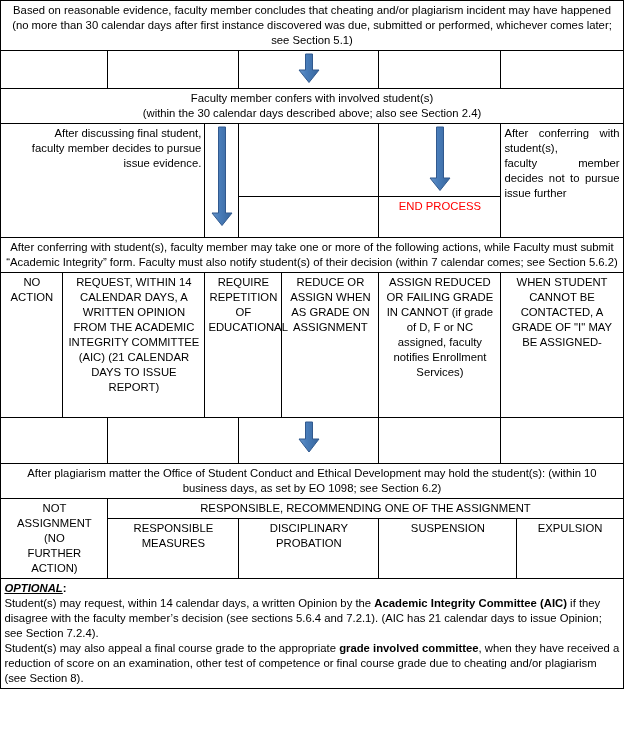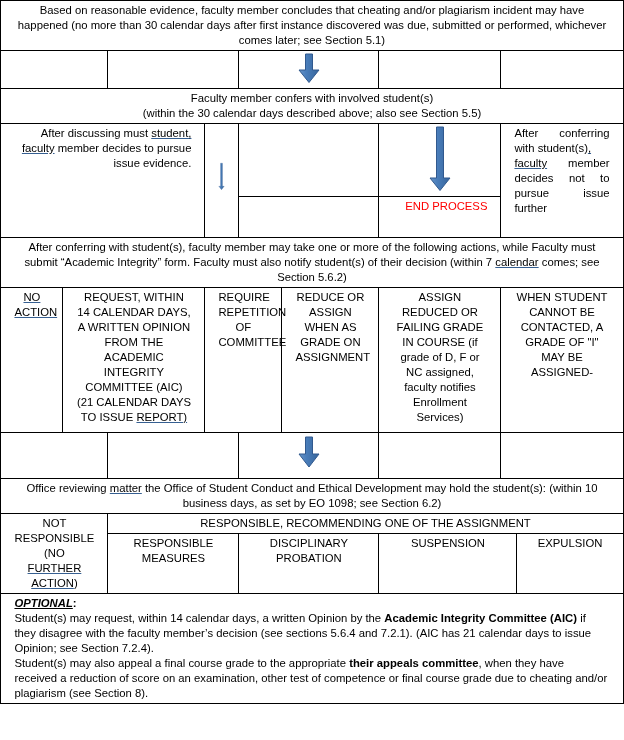--- a/index.html
+++ b/index.html
@@ -20,38 +20,37 @@
   }
   table.flow {
     border-collapse: collapse;
     table-layout: fixed;
     width: 622px;
     margin: 0 auto;
   }
   table.flow td {
     border: 1px solid #000000;
     vertical-align: top;
-    padding: 2px 13px;
+    padding: 2px 3px;
     font-size: 11.3px;
     line-height: 1.33;
   }
   .c-center { text-align: center; }
   .c-right  { text-align: right; }
   .c-just   { text-align: justify; text-align-last: left; }
   .pad-sm { padding: 3px 6px; margin-left: 6px; }
   .pad-md { padding: 5px 8px; }
   .ins {
-    text-decoration: underline;
     text-decoration-color: #365F91;
     color: #000000;
   }
   .endproc {
     color: #FF0000;
     font-size: 11.3px;
-    text-align: right;
+    text-align: center;
   }
   .caps { font-size: 11px; }
   .bold { font-weight: bold; }
   .ital { font-style: italic; }
   .u { text-decoration: underline; }
   
   .arrow-wrap {
     display: flex;
     justify-content: center;
     align-items: flex-start;
@@ -120,27 +119,27 @@
           </svg>
         </div>
       </td>
       <td colspan="2">&nbsp;</td>
       <td colspan="2">&nbsp;</td>
     </tr>
 
     <tr>
       <td colspan="12" class="c-center pad-sm hdr-para">
         <div>Faculty member confers with involved student(s)</div>
-        <div>(within the 30 calendar days described above; also see Section 5.5)</div>
+        <div>(within the 30 calendar days described above; also see Section 2.4)</div>
       </td>
     </tr>
 
     <tr>
       <td colspan="4" rowspan="2" class="c-right pad-sm" style="height:72px">
-        <span>After discussing must </span><span class="ins">student,</span><br>
+        <span>After discussing final </span><span class="ins">student,</span><br>
         <span class="ins">faculty</span><span> member decides to pursue issue evidence.</span>
       </td>
       <td rowspan="2" class="cell-arrow">
         <div class="arrow-wrap">
           <svg class="arrow" width="26" height="101" viewBox="0 0 26 101">
             <defs>
               <linearGradient id="ag2" x1="0" y1="0" x2="1" y2="0">
                 <stop offset="0%" stop-color="#6A96C8"></stop>
                 <stop offset="35%" stop-color="#4A7EBB"></stop>
                 <stop offset="100%" stop-color="#37659B"></stop>
@@ -183,23 +182,23 @@
     </tr>
 
     <tr>
       <td class="c-center caps pad-sm" style="height:140px">
         <span class="ins">NO</span><br>
         <span class="ins">ACTION</span>
       </td>
       <td colspan="3" class="c-center caps pad-sm">
         <span>REQUEST, WITHIN 14 CALENDAR DAYS, A WRITTEN OPINION FROM THE ACADEMIC INTEGRITY COMMITTEE (AIC) (21 CALENDAR DAYS TO ISSUE </span><span class="ins">REPORT)</span>
       </td>
-      <td colspan="2" class="c-center caps pad-sm">REQUIRE REPETITION OF COMMITTEE</td>
+      <td colspan="2" class="c-center caps pad-sm">REQUIRE REPETITION OF EDUCATIONAL</td>
       <td colspan="2" class="c-center caps pad-sm">REDUCE OR ASSIGN WHEN AS GRADE ON ASSIGNMENT</td>
-      <td colspan="2" class="c-center caps pad-sm">ASSIGN REDUCED OR FAILING GRADE IN COURSE (if grade of D, F or NC assigned, faculty notifies Enrollment Services)</td>
+      <td colspan="2" class="c-center caps pad-sm">ASSIGN REDUCED OR FAILING GRADE IN CANNOT (if grade of D, F or NC assigned, faculty notifies Enrollment Services)</td>
       <td colspan="2" class="c-center caps pad-sm">
         <span>WHEN STUDENT CANNOT BE CONTACTED, A GRADE OF "I" MAY BE ASSIGNED</span><span>-</span>
       </td>
     </tr>
 
     <tr>
       <td colspan="2" style="height:41px">&nbsp;</td>
       <td colspan="3">&nbsp;</td>
       <td colspan="3" class="cell-arrow">
         <div class="arrow-wrap" style="align-items:center;">
@@ -214,27 +213,27 @@
             <path d="M9.5,2 L16.5,2 L16.5,19 L23,19 L13,32 L3,19 L9.5,19 Z" fill="url(#ag4)" stroke="#31598E" stroke-width="1"></path>
           </svg>
         </div>
       </td>
       <td colspan="2">&nbsp;</td>
       <td colspan="2">&nbsp;</td>
     </tr>
 
     <tr>
       <td colspan="12" class="c-center pad-md hdr-para">
-        <span>Office reviewing </span><span class="ins">matter</span><span> the Office of Student Conduct and Ethical Development may hold the student(s): (within 10 business days, as set by EO 1098; see Section 6.2)</span>
+        <span>After plagiarism </span><span class="ins">matter</span><span> the Office of Student Conduct and Ethical Development may hold the student(s): (within 10 business days, as set by EO 1098; see Section 6.2)</span>
       </td>
     </tr>
 
     <tr>
       <td colspan="2" rowspan="2" class="c-center caps pad-sm" style="height:36px">
-        <div>NOT RESPONSIBLE</div>
+        <div>NOT ASSIGNMENT</div>
         <div>
           <span>(NO </span><br>
           <span class="ins">FURTHER</span><br>
           <span class="ins">ACTION</span><span>)</span>
         </div>
       </td>
       <td colspan="10" class="c-center caps pad-sm">RESPONSIBLE, RECOMMENDING ONE OF THE ASSIGNMENT</td>
     </tr>
 
     <tr>
@@ -246,20 +245,20 @@
 
     <tr>
       <td colspan="12" class="opt-block">
         <p>
           <span class="bold ital u">OPTIONAL</span><span class="bold">:</span>
         </p>
         <p>
           <span>Student(s) may request, within 14 calendar days, a written Opinion by the </span><span class="bold">Academic Integrity Committee (AIC)</span><span> if they disagree with the faculty member’s decision (see sections 5.6.4 and 7.2.1). (AIC has 21 calendar days to issue Opinion; see Section 7.2.4).</span>
         </p>
         <p class="para-gap">
-          <span>Student(s) may also appeal a final course grade to the appropriate </span><span class="bold">their appeals committee</span><span>, when they have received a reduction of score on an examination, other test of competence or final course grade due to cheating and/or plagiarism (see Section 8).</span>
+          <span>Student(s) may also appeal a final course grade to the appropriate </span><span class="bold">grade involved committee</span><span>, when they have received a reduction of score on an examination, other test of competence or final course grade due to cheating and/or plagiarism (see Section 8).</span>
         </p>
       </td>
     </tr>
 
   </tbody>
     </table>
 </div>
 
 </body></html>

